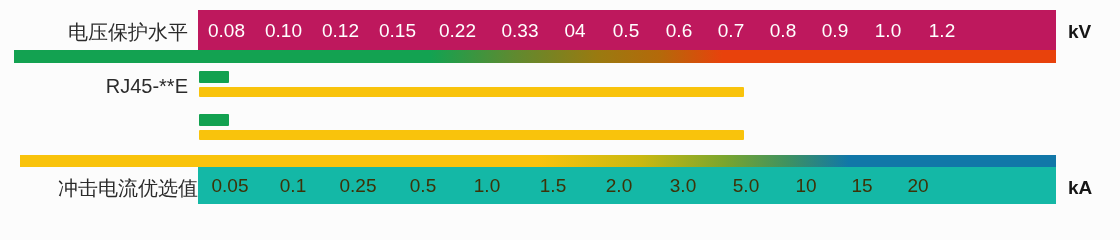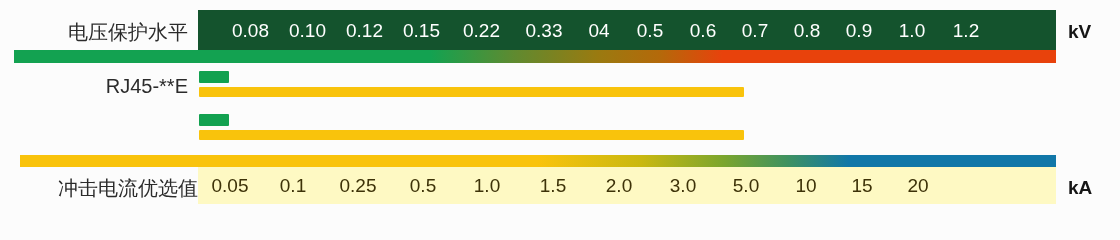--- a/index.html
+++ b/index.html
@@ -67,21 +67,21 @@
   .chip{position:absolute;border-radius:1px;}
   .rangebar{position:absolute;border-radius:1px;}
 </style>
 </head>
 <body>
 
 <div class="sheet">
 
   <div class="rlabel lbl-cn" style="left:18px;top:22px;width:170px;">电压保护水平</div>
 
-  <div class="scalebar" style="left:198px;top:10px;width:858px;height:40px;background:#14532d;padding-left:24px;">
+  <div class="scalebar" style="left:198px;top:10px;width:858px;height:40px;background:#be185d;">
     <span class="tick" style="width:57px;">0.08</span>
     <span class="tick" style="width:57px;">0.10</span>
     <span class="tick" style="width:57px;">0.12</span>
     <span class="tick" style="width:57px;text-align:center;">0.15</span>
     <span class="tick" style="width:63px;">0.22</span>
     <span class="tick" style="width:62px;">0.33</span>
     <span class="tick" style="width:48px;">04</span>
     <span class="tick" style="width:54px;">0.5</span>
     <span class="tick" style="width:52px;">0.6</span>
     <span class="tick" style="width:52px;">0.7</span>
@@ -119,21 +119,21 @@
                  #f9c30c 0%,
                  #f9c30c 50%,
                  #c9b811 60%,
                  #7aa52e 68%,
                  #3f9260 74%,
                  #1177a8 80%,
                  #1177a8 100%);"></div>
 
   <div class="rlabel lbl-cn" style="left:8px;top:178px;width:190px;">冲击电流优选值</div>
 
-  <div class="scalebar dark" style="left:198px;top:167px;width:858px;height:37px;background:#fef9c3;">
+  <div class="scalebar dark" style="left:198px;top:167px;width:858px;height:37px;background:#14b8a6;">
     <span class="tick" style="width:64px;">0.05</span>
     <span class="tick" style="width:62px;">0.1</span>
     <span class="tick" style="width:68px;">0.25</span>
     <span class="tick" style="width:62px;">0.5</span>
     <span class="tick" style="width:66px;">1.0</span>
     <span class="tick" style="width:66px;">1.5</span>
     <span class="tick" style="width:66px;">2.0</span>
     <span class="tick" style="width:62px;">3.0</span>
     <span class="tick" style="width:64px;">5.0</span>
     <span class="tick" style="width:56px;">10</span>

